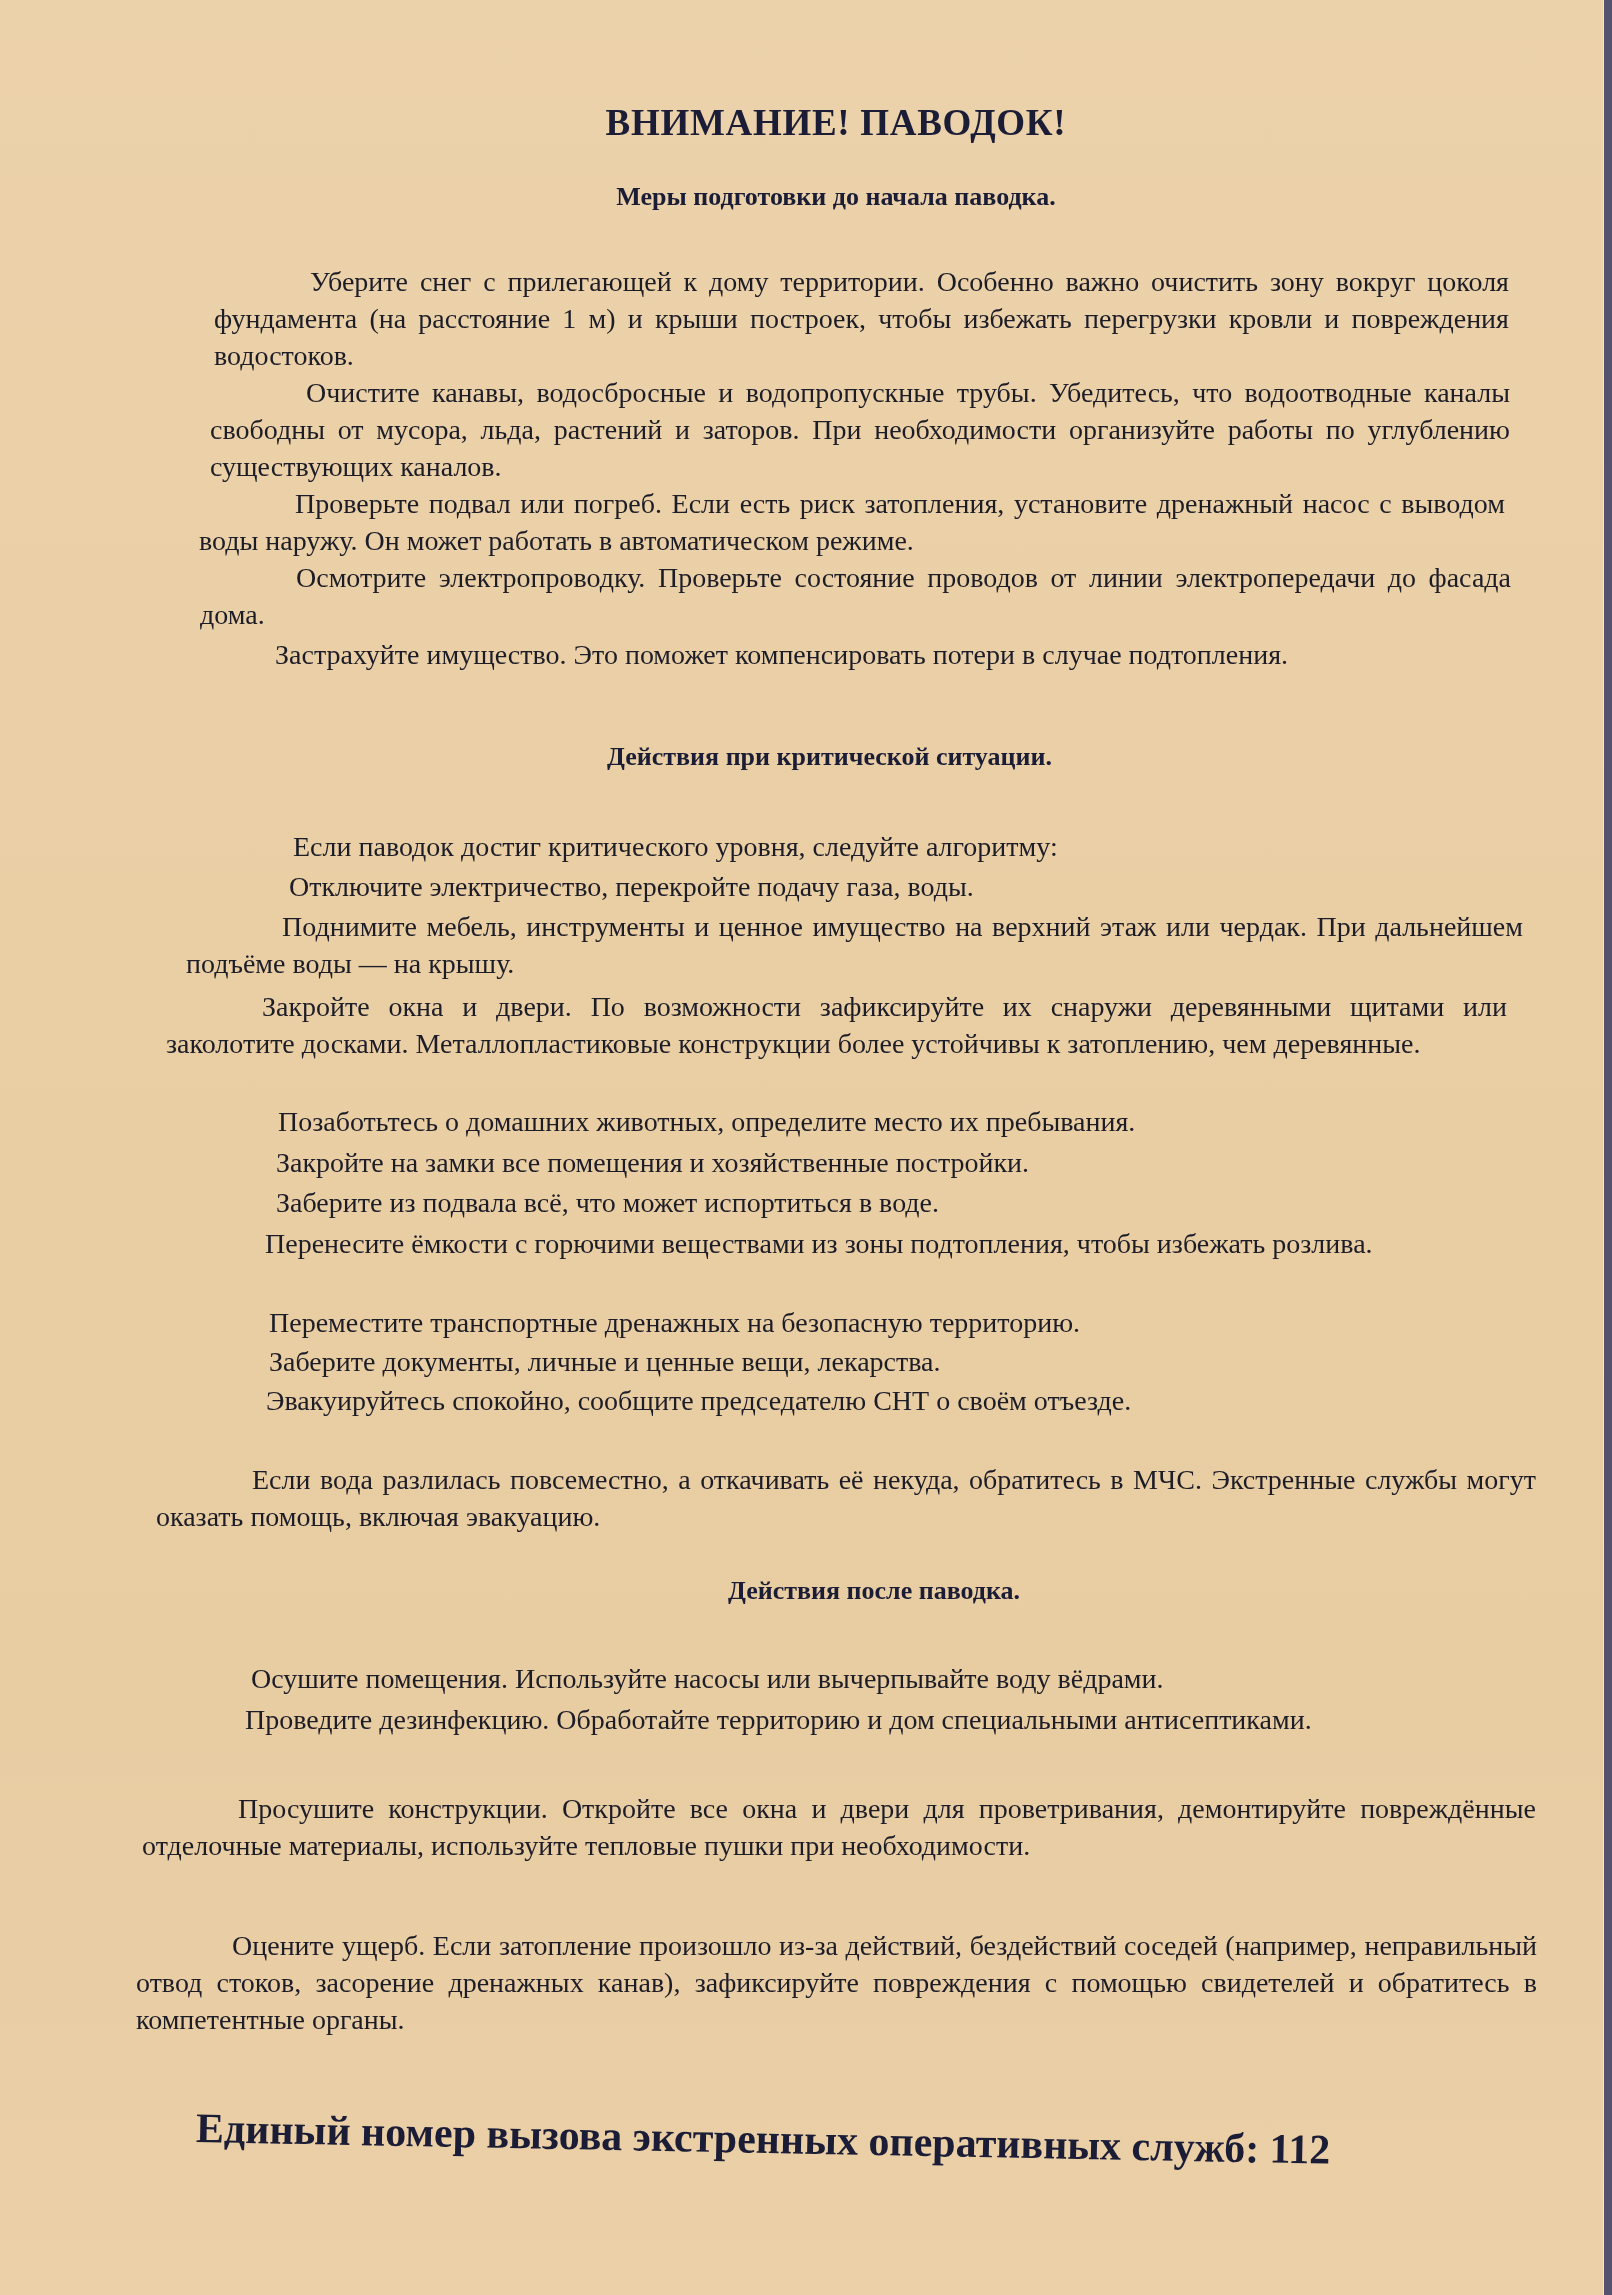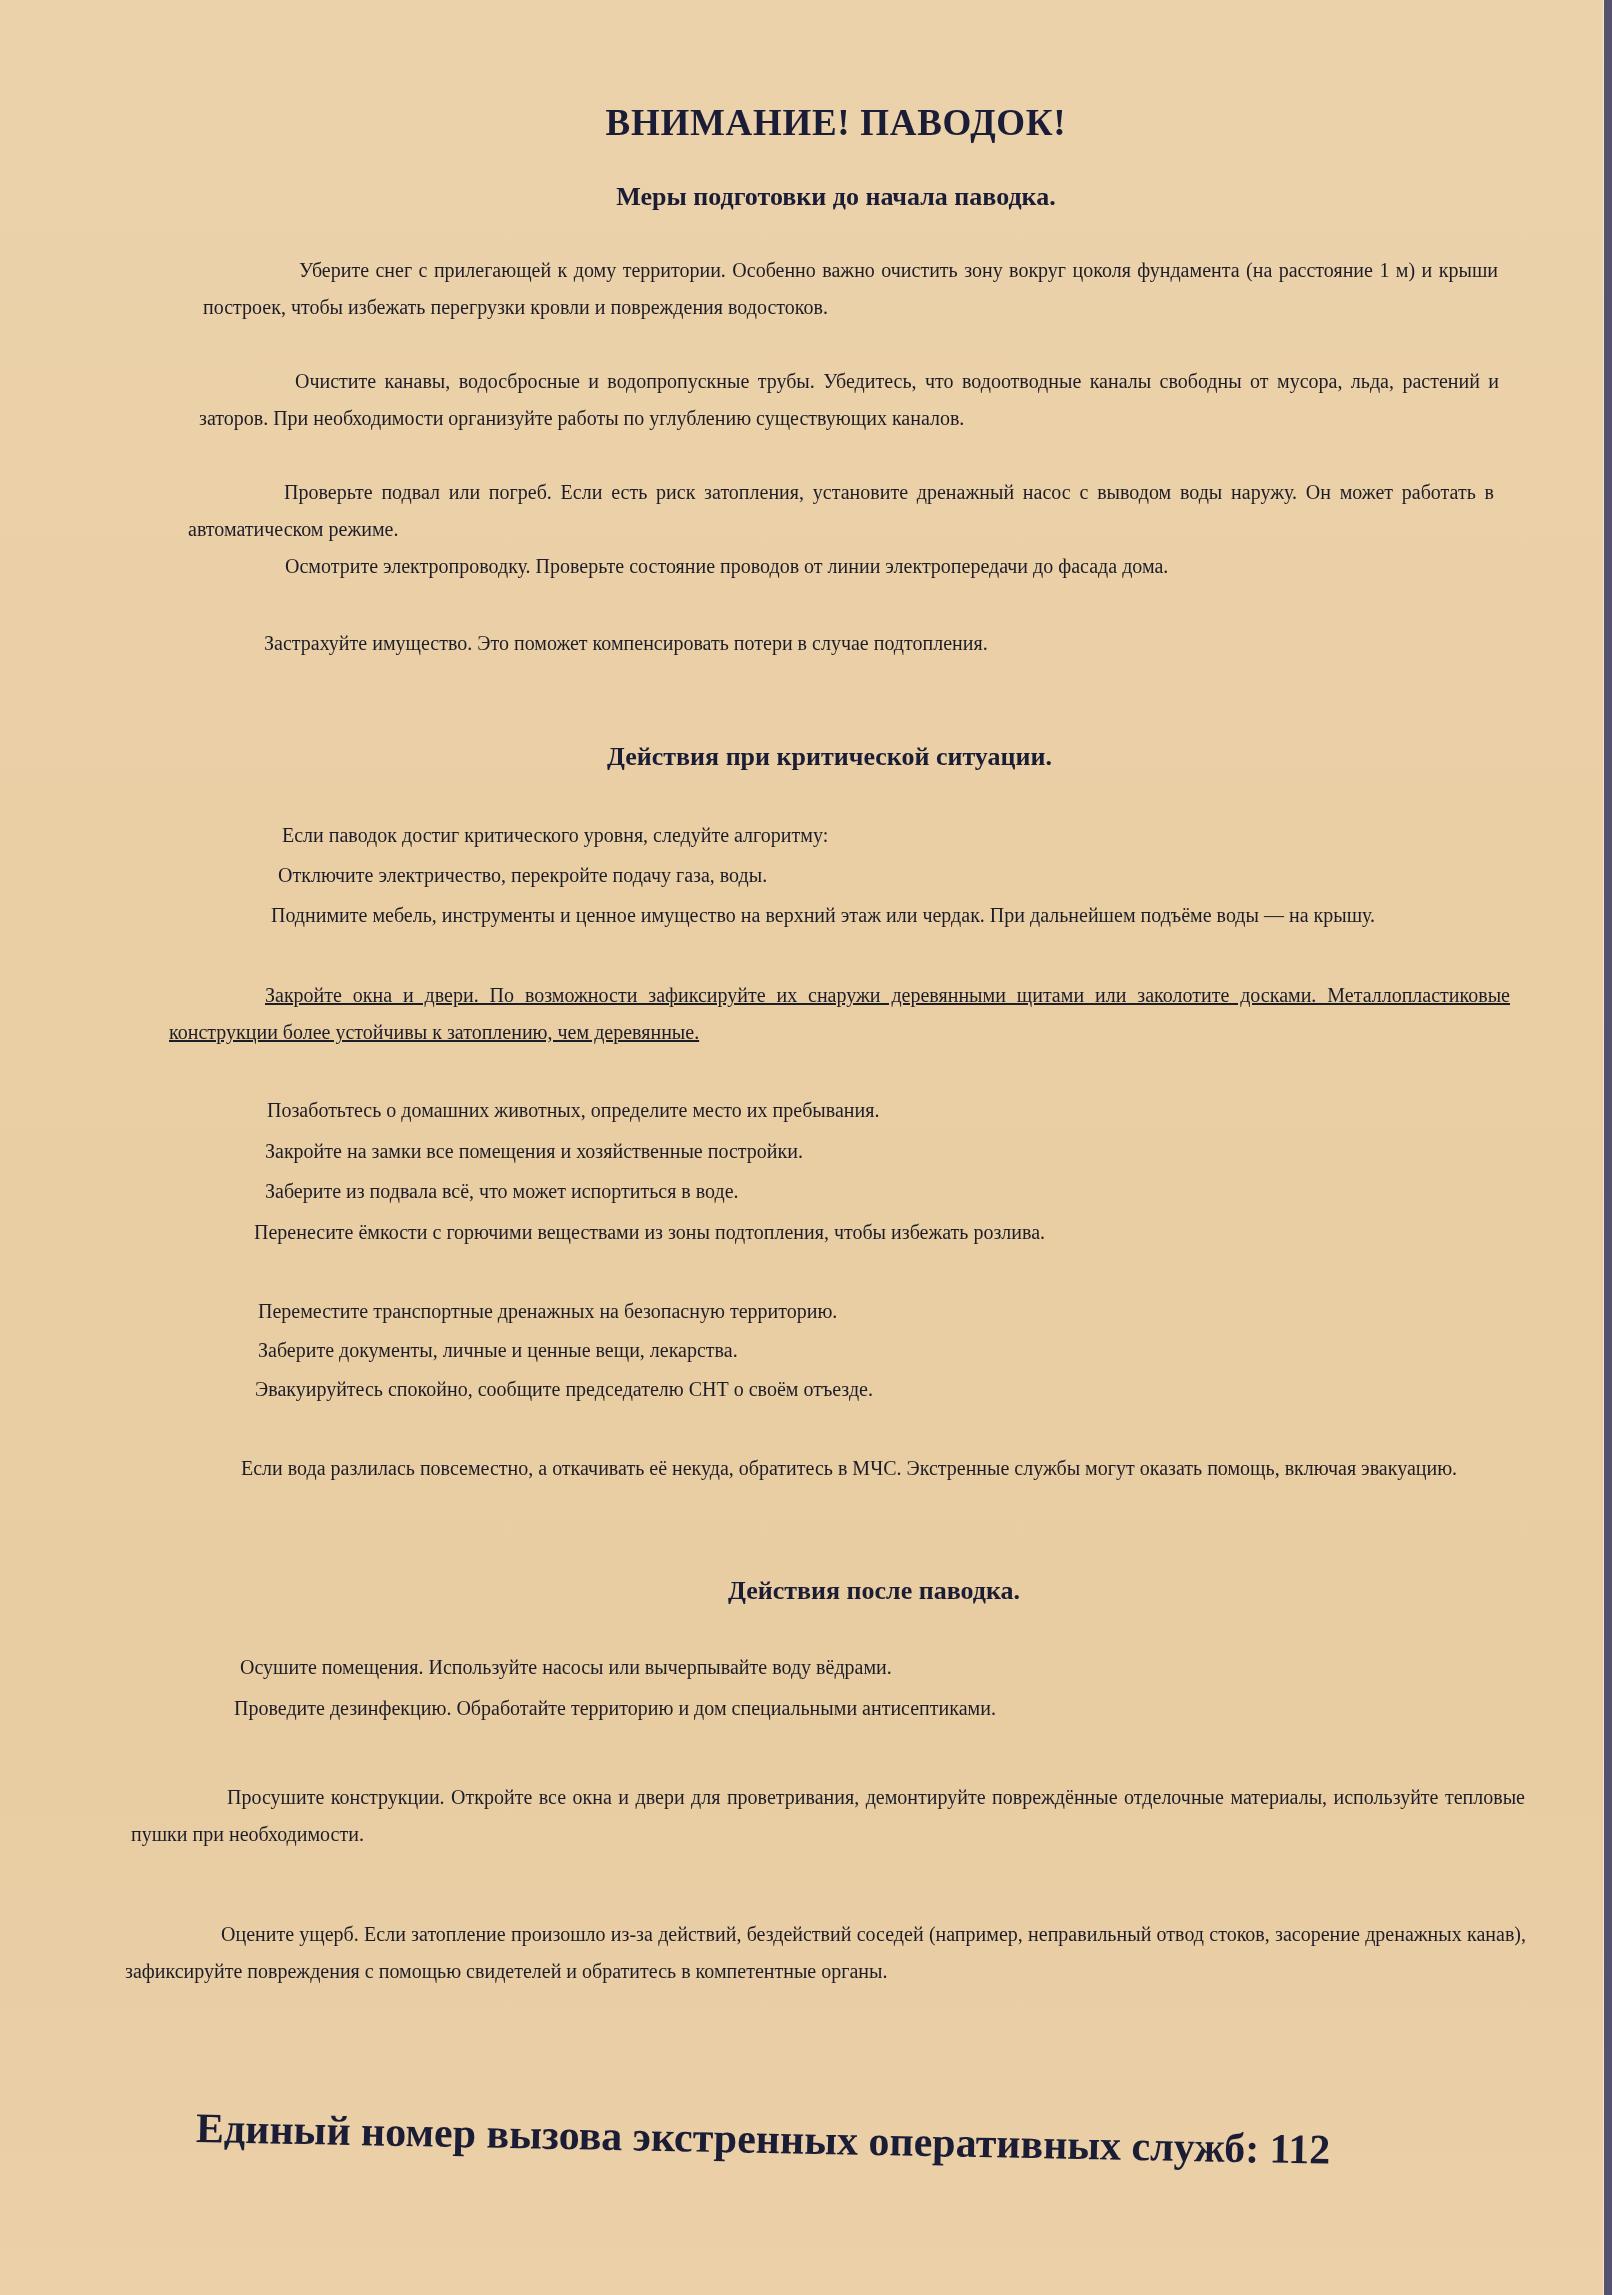--- a/index.html
+++ b/index.html
@@ -37,25 +37,25 @@
     }
     .section-heading {
       position: absolute;
       text-align: center;
       font-weight: bold;
       font-size: 26px;
       color: #1b1d36;
     }
     .para {
       position: absolute;
-      font-size: 20px;
+      font-size: 28px;
       line-height: 37px;
       text-align: justify;
       text-indent: 96px;
-      margin: 4px;
+      margin: 15px;
     }
     .footer-line {
       position: absolute;
       left: 196px;
       top: 2104px;
       font-weight: bold;
       font-size: 42px;
       color: #1b1d36;
       transform: rotate(1.1deg);
       transform-origin: left center;
@@ -75,21 +75,21 @@
   <p class="para" style="left:195px; width:1300px; top:359px;">Очистите канавы, водосбросные и водопропускные трубы. Убедитесь, что водоотводные каналы свободны от мусора, льда, растений и заторов. При необходимости организуйте работы по углублению существующих каналов.</p>
   <p class="para" style="left:184px; width:1306px; top:470px;">Проверьте подвал или погреб. Если есть риск затопления, установите дренажный насос с выводом воды наружу. Он может работать в автоматическом режиме.</p>
   <p class="para" style="left:185px; width:1311px; top:544px;">Осмотрите электропроводку. Проверьте состояние проводов от линии электропередачи до фасада дома.</p>
   <p class="para" style="left:164px; width:1315px; top:621px;">Застрахуйте имущество. Это поможет компенсировать потери в случае подтопления.</p>
 
   <div class="section-heading" style="left:0; width:1659px; top:742px;">Действия при критической ситуации.</div>
 
   <p class="para" style="left:182px; width:1330px; top:813px;">Если паводок достиг критического уровня, следуйте алгоритму:</p>
   <p class="para" style="left:178px; width:1330px; top:853px;">Отключите электричество, перекройте подачу газа, воды.</p>
   <p class="para" style="left:171px; width:1337px; top:893px;">Поднимите мебель, инструменты и ценное имущество на верхний этаж или чердак. При дальнейшем подъёме воды — на крышу.</p>
-  <p class="para" style="left:165px; width:1341px; top:973px;text-decoration:underline;">Закройте окна и двери. По возможности зафиксируйте их снаружи деревянными щитами или заколотите досками. Металлопластиковые конструкции более устойчивы к затоплению, чем деревянные.</p>
+  <p class="para" style="left:151px; width:1341px; top:973px;">Закройте окна и двери. По возможности зафиксируйте их снаружи деревянными щитами или заколотите досками. Металлопластиковые конструкции более устойчивы к затоплению, чем деревянные.</p>
   <p class="para" style="left:167px; width:1341px; top:1088px;">Позаботьтесь о домашних животных, определите место их пребывания.</p>
   <p class="para" style="left:165px; width:1343px; top:1129px;">Закройте на замки все помещения и хозяйственные постройки.</p>
   <p class="para" style="left:165px; width:1343px; top:1169px;">Заберите из подвала всё, что может испортиться в воде.</p>
   <p class="para" style="left:154px; width:1360px; top:1210px;">Перенесите ёмкости с горючими веществами из зоны подтопления, чтобы избежать розлива.</p>
   <p class="para" style="left:158px; width:1350px; top:1289px;">Переместите транспортные дренажных на безопасную территорию.</p>
   <p class="para" style="left:158px; width:1350px; top:1328px;">Заберите документы, личные и ценные вещи, лекарства.</p>
   <p class="para" style="left:155px; width:1353px; top:1367px;">Эвакуируйтесь спокойно, сообщите председателю СНТ о своём отъезде.</p>
   <p class="para" style="left:141px; width:1380px; top:1446px;">Если вода разлилась повсеместно, а откачивать её некуда, обратитесь в МЧС. Экстренные службы могут оказать помощь, включая эвакуацию.</p>
 
   <div class="section-heading" style="left:0; width:1748px; top:1576px;">Действия после паводка.</div>

